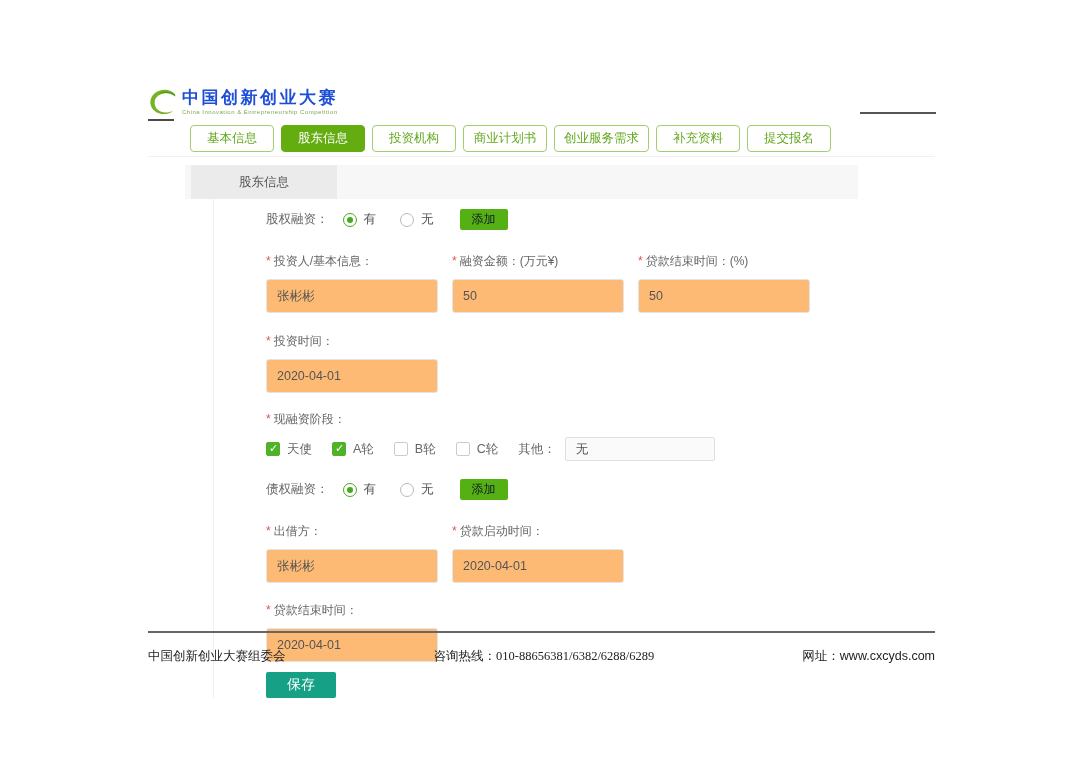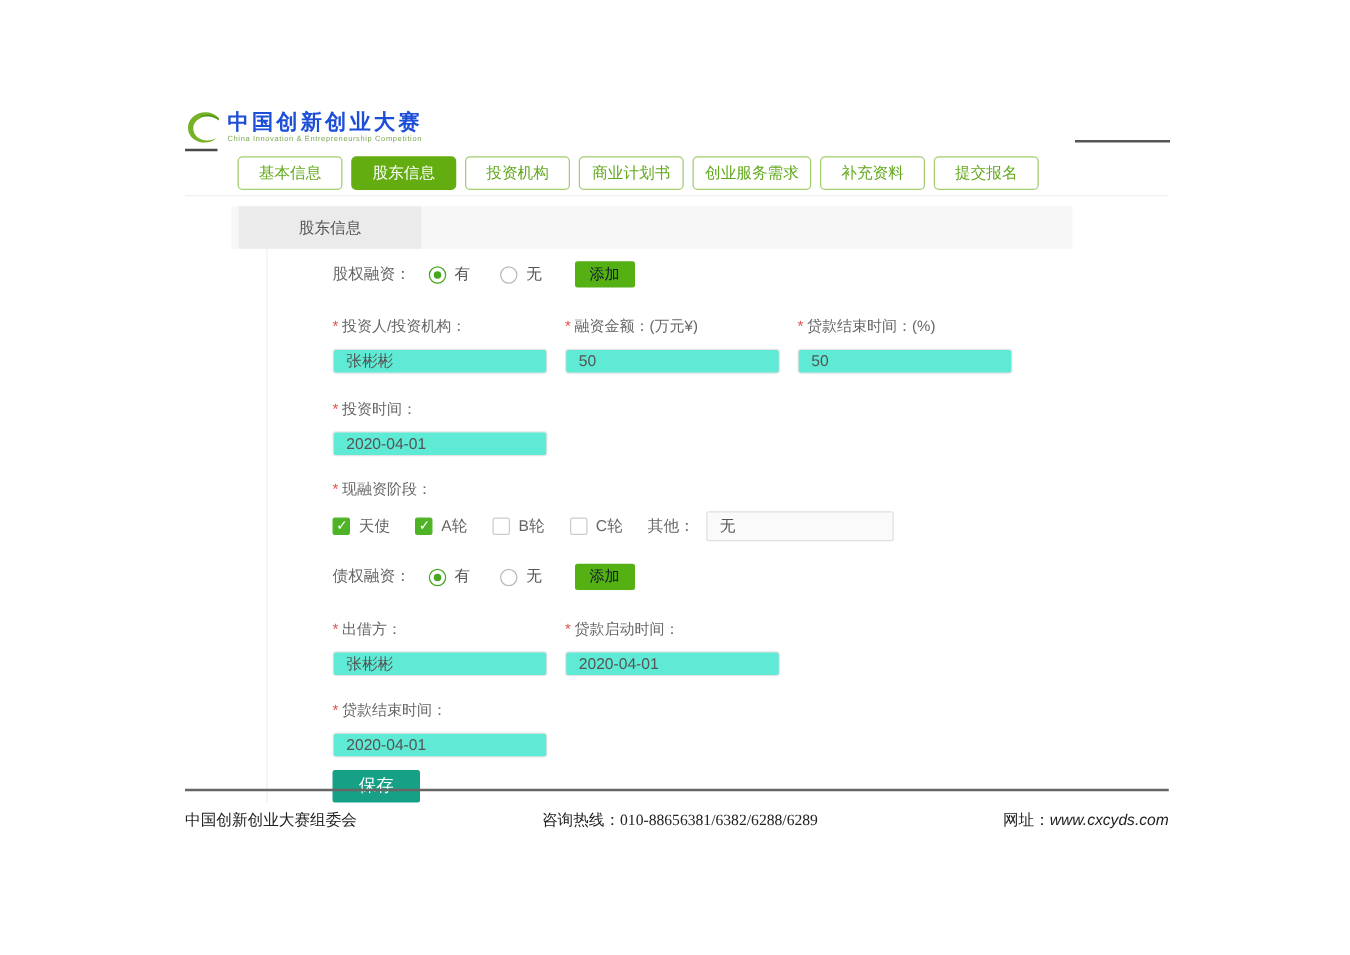--- a/index.html
+++ b/index.html
@@ -44,21 +44,21 @@
   .radio-opt-label { margin-right:24px; color:#555; }
 
   .add-btn { width:48px; height:21px; background:#55b014; color:#0f172a; border:none; border-radius:2px;
              font-size:12px; display:flex; align-items:center; justify-content:center; cursor:pointer; margin-left:2px; }
 
   .field-row { display:flex; }
   .row-fields-1, .row-fields-2 { margin-top:23px; }
   .field { width:172px; margin-right:14px; }
   .field-label { font-size:12px; color:#666; margin-bottom:9px; white-space:nowrap; }
   .req { color:#e25151; margin-right:3px; }
-  .text-input { width:172px; height:20px; background:#5eead4; border:1px solid #e4e4e4; border-radius:3px;
+  .text-input { width:172px; height:34px; background:#fdba74; border:1px solid #e4e4e4; border-radius:3px;
                 font-size:12.5px; color:#555; padding:0 10px; font-family:"Liberation Sans", sans-serif; }
   .row-invest-time { margin-top:20px; }
   .row-stage-label { margin-top:18px; }
   .row-stage-boxes { margin-top:9px; }
   .row-loan-end { margin-top:19px; }
 
   .checkbox { width:14px; height:14px; border:1px solid #ccc; border-radius:2px; background:#fff; position:relative; margin-right:7px; flex:none; cursor:pointer; }
   .checkbox.checked { background:#4fb327; border-color:#4fb327; }
   .checkbox.checked::after { content:'\2713'; position:absolute; left:2px; top:-1px; color:#fff; font-size:11px; }
   .cb-label { margin-right:20px; color:#666; }
@@ -67,21 +67,21 @@
                  font-size:12.5px; color:#555; padding:0 10px; font-family:"Liberation Sans", sans-serif; }
 
   .save-row { margin-top:10px; }
   .save-btn { width:70px; height:26px; background:#16a085; color:#fff; border:none; border-radius:2px;
               font-size:14px; cursor:pointer; }
 
   
   .footer-line { position:absolute; left:148px; top:631px; width:787px; height:2px; background:#666; }
   .footer { position:absolute; left:148px; top:648px; width:787px; display:flex; justify-content:space-between;
             font-family:"Liberation Serif", serif; font-size:12.5px; color:#222; }
-  .footer .url { font-family:"Liberation Sans", sans-serif;font-style:italic; }
+  .footer .url { font-family:"Liberation Sans", sans-serif; }
 </style>
 </head>
 <body>
 
 <div class="page">
 
   <div class="logo-row">
     <svg class="logo-icon" viewBox="0 0 32 30">
       <path d="M29 7 C20 -3, 2 3, 2.5 16 C3 27, 19 32, 27 24 C18 29, 7 25, 7 15.5 C7 6.5, 21 2.5, 29 7 Z" fill="#76b224"></path>
       <path d="M29 7 C24 3.5, 17 3, 12 6 C18 4.5, 25 5.5, 29 9 Z" fill="#4c9313"></path>
@@ -115,21 +115,21 @@
       <span class="group-label">股权融资：</span>
       <span class="radio checked"></span>
       <span class="radio-opt-label">有</span>
       <span class="radio"></span>
       <span class="radio-opt-label">无</span>
       <button class="add-btn">添加</button>
     </div>
 
     <div class="field-row row-fields-1">
       <div class="field">
-        <div class="field-label"><span class="req">*</span><span>投资人/投资机构：</span></div>
+        <div class="field-label"><span class="req">*</span><span>投资人/基本信息：</span></div>
         <input class="text-input" type="text" value="张彬彬" style="">
       </div>
       <div class="field">
         <div class="field-label"><span class="req">*</span><span>融资金额：(万元¥)</span></div>
         <input class="text-input" type="text" value="50" style="">
       </div>
       <div class="field">
         <div class="field-label"><span class="req">*</span><span>贷款结束时间：(%)</span></div>
         <input class="text-input" type="text" value="50" style="">
       </div>

